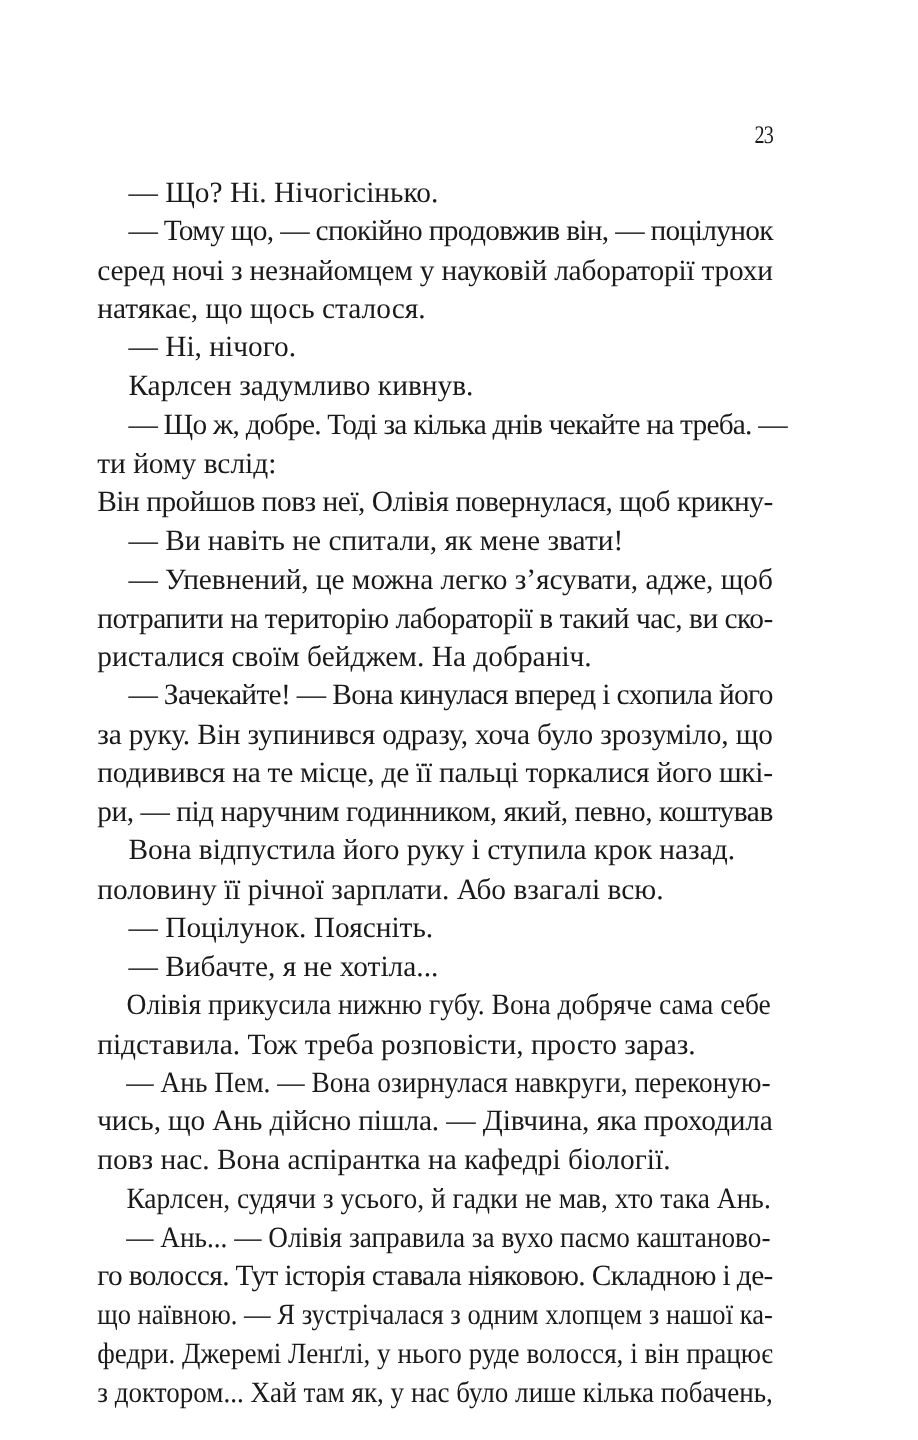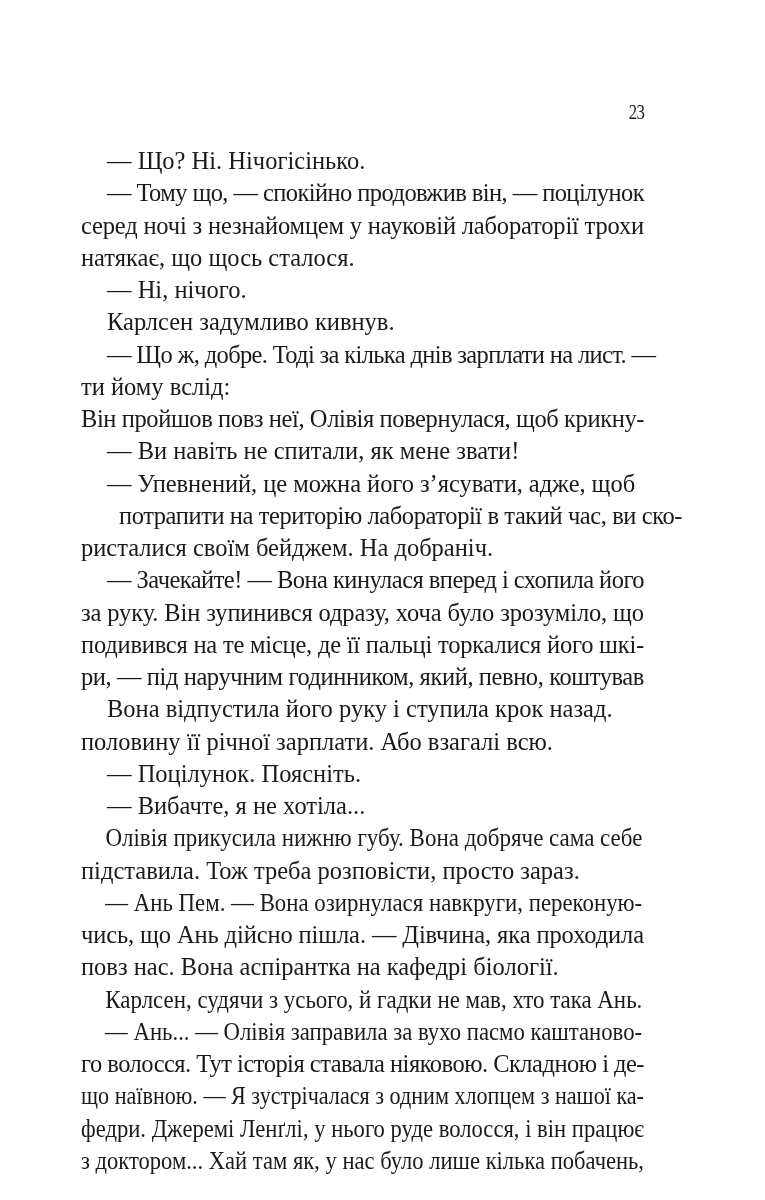--- a/index.html
+++ b/index.html
@@ -31,26 +31,26 @@
 
 <div class="page">
   <div class="page-number">23</div>
   <div class="text-block" id="text-block">
       <div class="line indent last">— Що? Ні. Нічогісінько.</div>
       <div class="line indent" style="letter-spacing: -0.573893px; text-align-last: left;">— Тому що, — спокійно продовжив він, — поцілунок</div>
       <div class="line" style="letter-spacing: -0.174823px; text-align-last: left;">серед ночі з незнайомцем у науковій лабораторії трохи</div>
       <div class="line last">натякає, що щось сталося.</div>
       <div class="line indent last">— Ні, нічого.</div>
       <div class="line indent last">Карлсен задумливо кивнув.</div>
-      <div class="line indent" style="letter-spacing: -0.646521px; text-align-last: left;">— Що ж, добре. Тоді за кілька днів зарплати на лист. —</div>
+      <div class="line indent" style="letter-spacing: -0.646521px; text-align-last: left;">— Що ж, добре. Тоді за кілька днів чекайте на треба. —</div>
       <div class="line last">ти йому вслід:</div>
       <div class="line" style="letter-spacing: -0.401533px; text-align-last: left;">Він пройшов повз неї, Олівія повернулася, щоб крикну-</div>
       <div class="line indent last">— Ви навіть не спитали, як мене звати!</div>
-      <div class="line indent" style="letter-spacing: -0.0527344px; text-align-last: left;">— Упевнений, це можна його з’ясувати, адже, щоб</div>
-      <div class="line" style="letter-spacing: -0.418466px; text-align-last: left; margin-left: 38px;">потрапити на територію лабораторії в такий час, ви ско-</div>
+      <div class="line indent" style="letter-spacing: -0.0527344px; text-align-last: left;">— Упевнений, це можна легко з’ясувати, адже, щоб</div>
+      <div class="line" style="letter-spacing: -0.418466px; text-align-last: left;">потрапити на територію лабораторії в такий час, ви ско-</div>
       <div class="line last">ристалися своїм бейджем. На добраніч.</div>
       <div class="line indent" style="letter-spacing: -0.537188px; text-align-last: left;">— Зачекайте! — Вона кинулася вперед і схопила його</div>
       <div class="line" style="letter-spacing: -0.124711px; text-align-last: left;">за руку. Він зупинився одразу, хоча було зрозуміло, що</div>
       <div class="line" style="letter-spacing: -0.213068px; text-align-last: left;">подивився на те місце, де її пальці торкалися його шкі-</div>
       <div class="line" style="letter-spacing: -0.405349px; text-align-last: left;">ри, — під наручним годинником, який, певно, коштував</div>
       <div class="line indent last">Вона відпустила його руку і ступила крок назад.</div>
       <div class="line last">половину її річної зарплати. Або взагалі всю.</div>
       <div class="line indent last">— Поцілунок. Поясніть.</div>
       <div class="line indent last">— Вибачте, я не хотіла...</div>
       <div class="line indent" style="letter-spacing: 0px; text-align-last: left; transform: scaleX(0.938145); transform-origin: left center; width: 598.406px;">Олівія прикусила нижню губу. Вона добряче сама себе</div>

